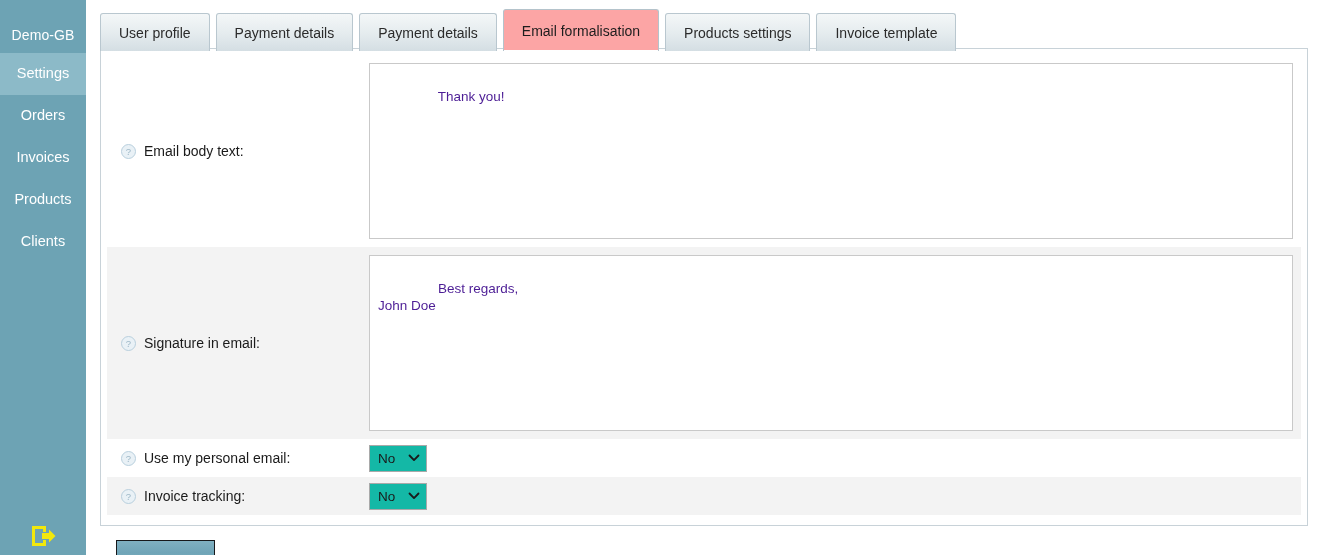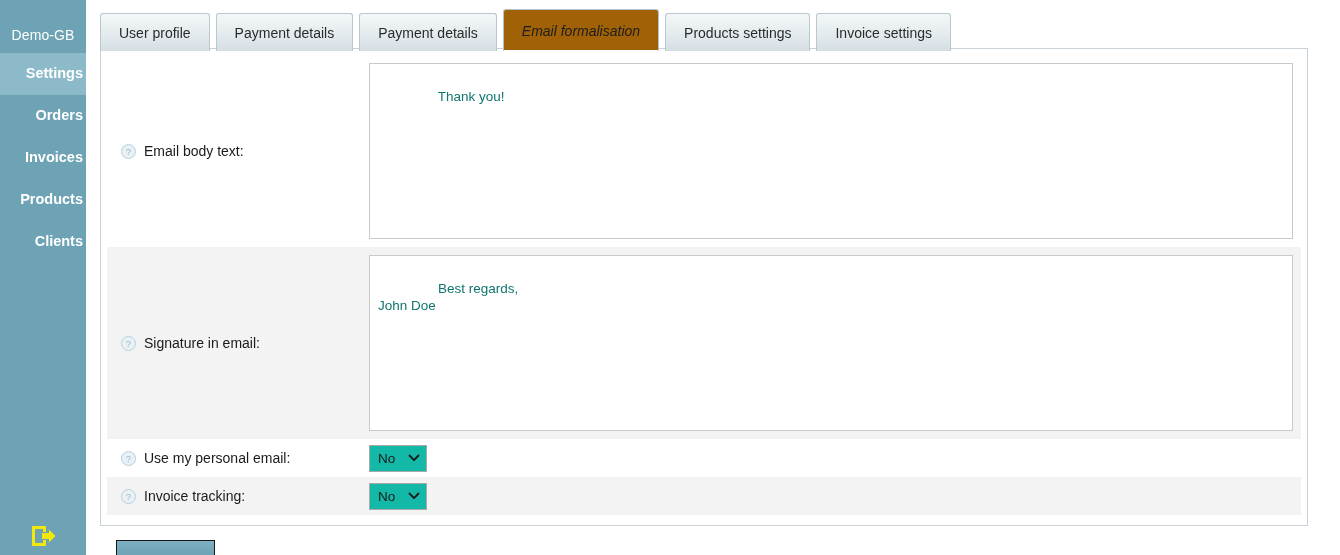--- a/index.html
+++ b/index.html
@@ -32,25 +32,24 @@
     color: #ffffff;
     font-size: 14px;
     text-align: center;
     padding: 11px 2px 10px 2px;
     letter-spacing: .1px;
     margin-top: 16px;
   }
   .nav-item {
     color: #ffffff;
     font-size: 14.5px;
-    text-align: right;
+    text-align: center;
     padding: 12px 3px 13px 3px;
     line-height: 17px;
     cursor: pointer;
-    font-weight: bold;
   }
   .nav-item.active {
     background: #8cbac8;
   }
   .sidebar-spacer { flex: 1 1 auto; }
   .logout {
     padding: 0 0 6px 0;
     display: flex;
     justify-content: center;
     align-items: flex-end;
@@ -95,26 +94,25 @@
     border: 1px solid #b9c7cf;
     border-bottom: none;
     border-radius: 3px 3px 0 0;
     background: linear-gradient(to bottom, #f4f7f8 0%, #e4ebee 55%, #d4dee3 100%);
     margin-right: 6px;
     cursor: pointer;
     white-space: nowrap;
     position: relative;
   }
   .tab.active {
-    background: #a16207;
+    background: #fca5a5;
     border-color: #b4c3cb;
     height: 42px;
     color: #1d1d1d;
     z-index: 7;
-    font-style: italic;
   }
   .tab.active:after {
     content: "";
     position: absolute;
     left: 0; right: 0;
     bottom: -1px;
     height: 2px;
     background: #ffffff;
   }
 
@@ -163,21 +161,21 @@
   .row-textarea .row-field { align-items: stretch; padding: 8px 8px 8px 0; }
   .row-select { height: 38px; }
 
   
   .ta {
     flex: 1 1 auto;
     border: 1px solid #c9c9c9;
     background: #ffffff;
     font-family: "Liberation Sans", sans-serif;
     font-size: 13.5px;
-    color: #0f766e;
+    color: #4c1d95;
     line-height: 17px;
     padding: 7px 8px;
     white-space: pre;
     position: relative;
     overflow: hidden;
     resize: none;
   }
   .ta .grip {
     position: absolute;
     right: 2px;
@@ -272,21 +270,21 @@
         <div class="tab">
           <span>Payment details</span>
         </div>
         <div class="tab active">
           <span>Email formalisation</span>
         </div>
         <div class="tab">
           <span>Products settings</span>
         </div>
         <div class="tab">
-          <span>Invoice settings</span>
+          <span>Invoice template</span>
         </div>
       </div>
 
       <div class="panel">
         <div class="panel-body">
 
           <div class="row row-textarea">
             <div class="row-label">
               <span class="help">
                 <svg class="help-circle" width="15" height="15" viewBox="0 0 15 15">

